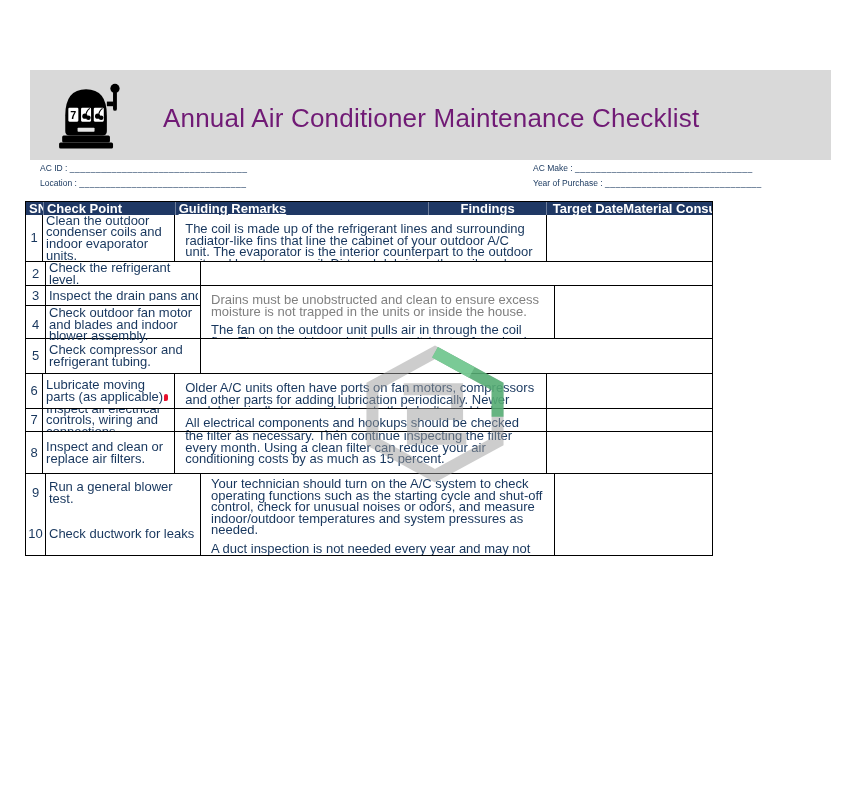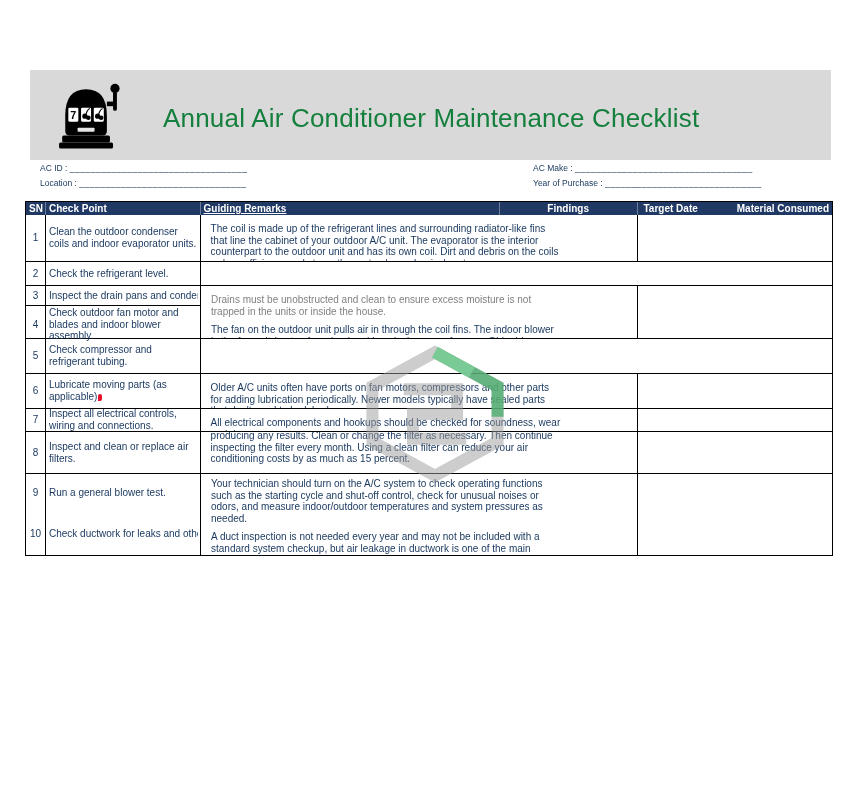--- a/index.html
+++ b/index.html
@@ -2,35 +2,35 @@
 <html><head>
 <meta charset="utf-8">
 <style>
   html,body{margin:0;padding:0;background:#fff;}
   .page{position:relative;width:857px;height:800px;background:#fff;
         font-family:"Liberation Sans",sans-serif;color:#17365d;overflow:hidden;}
 
   
   .band{position:absolute;left:30px;top:70px;width:801px;height:90px;background:#d9d9d9;}
   .logo{position:absolute;left:22px;top:10px;width:82px;height:74px;}
-  .doc-title{position:absolute;left:133px;top:33px;font-size:26px;color:#15803d;
+  .doc-title{position:absolute;left:133px;top:33px;font-size:26px;color:#701a75;
              letter-spacing:.2px;white-space:nowrap;}
 
   
   .fields{position:absolute;top:163px;left:0;width:857px;font-size:8.5px;color:#17365d;}
   .field{position:absolute;white-space:nowrap;}
   .f-acid{left:40px;top:0;}
   .f-loc{left:40px;top:15px;}
   .f-make{left:533px;top:0;}
   .f-year{left:533px;top:15px;}
   .blankline{letter-spacing:.5px;}
 
   
-  .tbl{position:absolute;left:25px;top:201px;width:808px;border:1px solid #000;
-       box-sizing:border-box;font-size:10px;line-height:11.6px;}
+  .tbl{position:absolute;left:25px;top:201px;width:688px;border:1px solid #000;
+       box-sizing:border-box;font-size:13px;line-height:11.6px;}
   .thead{display:flex;background:#1f3864;color:#fff;height:13px;align-items:center;
          font-weight:bold;}
   .thead .hc{box-sizing:border-box;padding:0 3px;height:13px;display:flex;align-items:center;
              border-right:1px solid rgba(255,255,255,.35);overflow:hidden;white-space:nowrap;}
   .h-sn{width:20px;}
   .h-cp{width:155px;}
   .h-gr{width:300px;text-decoration:underline;}
   .h-fi{width:138px;justify-content:center;}
   .h-right{width:195px;border-right:none !important;display:flex;}
   .h-td{width:97px;padding-left:3px;box-sizing:border-box;}

